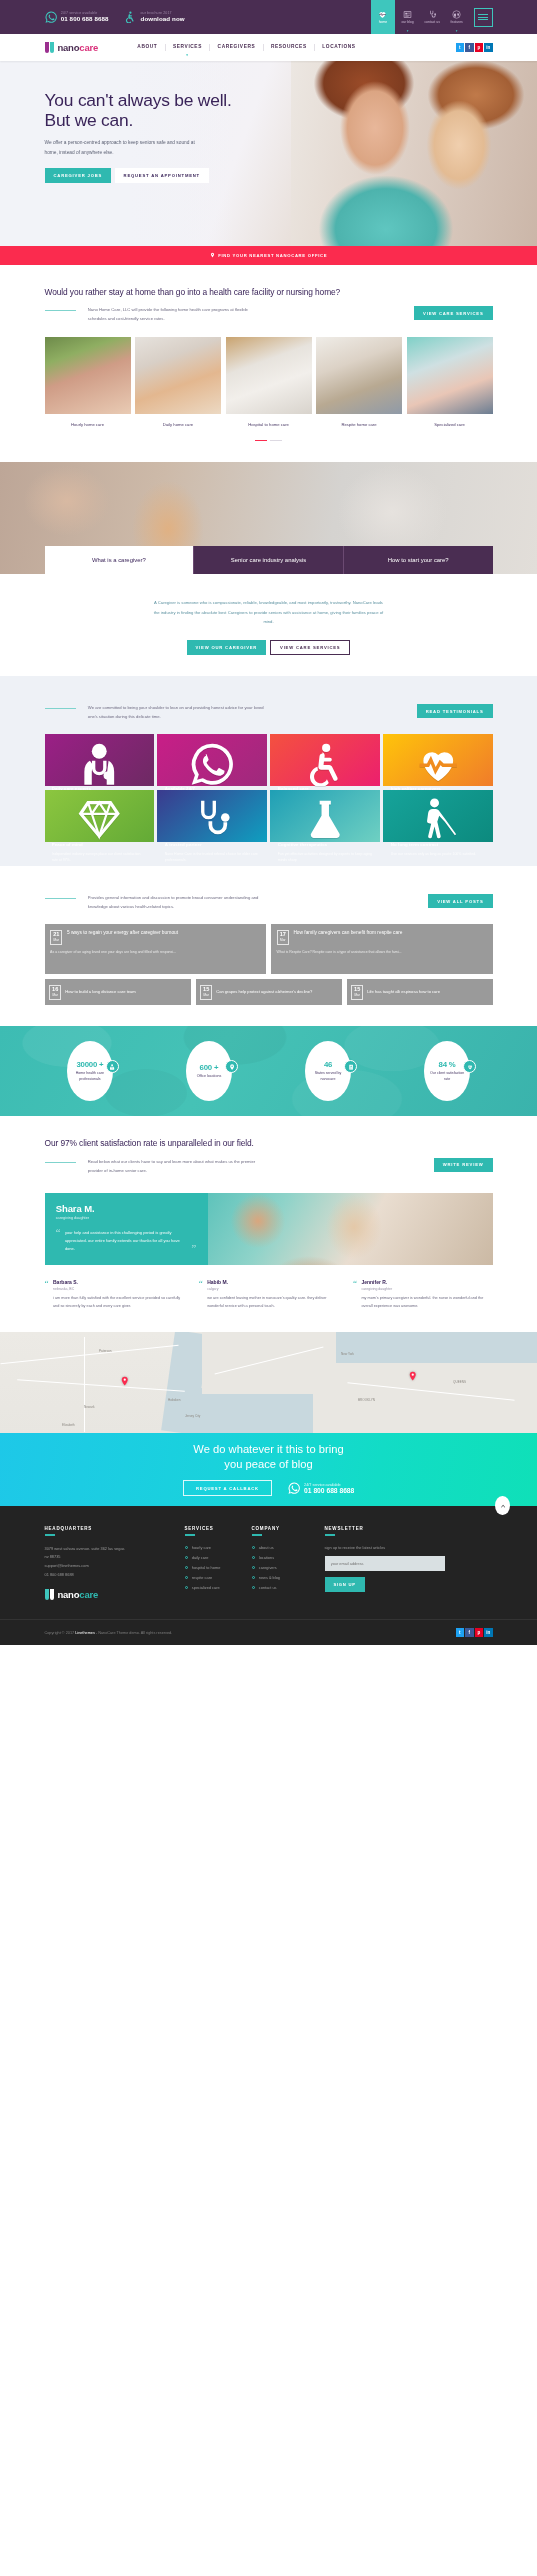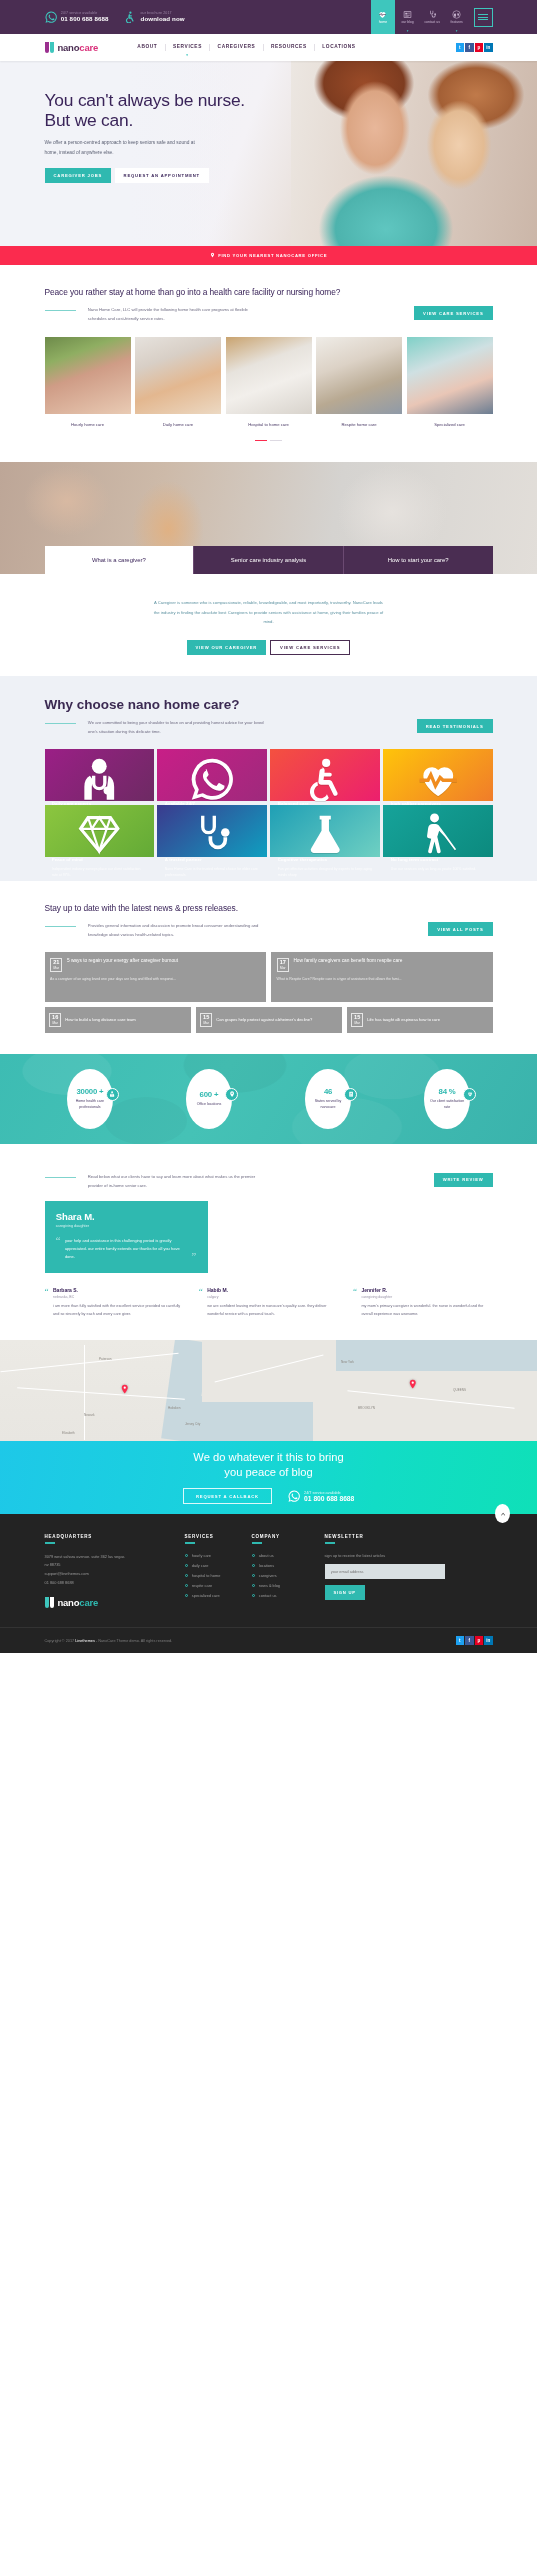--- a/index.html
+++ b/index.html
@@ -165,21 +165,21 @@
   .ctr { width:46px; height:60px; background:#fff; border-radius:50%/30px;
     display:flex; flex-direction:column; align-items:center; justify-content:center;
     position:relative; }
   .ctr b { font-size:7.8px; color:#2fb9b0; font-weight:700; letter-spacing:-0.2px; }
   .ctr p { margin-top:2.8px; font-size:3.6px; line-height:1.65; color:#4a3a66; text-align:center; padding:0 4.5px; }
   .ctr .badge { position:absolute; right:-6.2px; top:19px; width:13px; height:13px; border-radius:50%;
     background:#2fb9b0; border:1.1px solid #fff; display:flex; align-items:center; justify-content:center; }
   .ctr .badge svg { width:6.2px; height:6.2px; fill:#fff; display:block; }
 
   
-  .tst-quote { margin-top:11px; display:flex;flex-direction:column; }
+  .tst-quote { margin-top:18px; display:flex; }
   .tq-left { width:163px; background:#2fb9b0; padding:10px 11.2px 11.2px; color:#fff; }
   .tq-left h3 { font-size:9.5px; font-weight:700; letter-spacing:-0.1px; }
   .tq-left .role { font-size:3.8px; color:rgba(255,255,255,.8); margin-top:1.7px; }
   .tq-body { margin-top:9px; display:flex; gap:4.5px; }
   .qm { font-size:10.6px; line-height:.8; color:rgba(255,255,255,.65); font-family:"Liberation Serif", serif; }
   .tq-body p { font-size:4px; line-height:2.05; color:rgba(255,255,255,.95); }
   .qm.end { align-self:flex-end; }
   .tq-right { flex:1; background:
       radial-gradient(ellipse 39px 39px at 50px 28px, #d9a67e 0%, rgba(217,166,126,0) 70%),
       radial-gradient(ellipse 39px 45px at 146px 34px, #e4c8a8 0%, rgba(228,200,168,0) 72%),
@@ -347,42 +347,42 @@
       <span class="s-in">in</span>
     </div>
   </div>
 </div>
 
 <section class="hero">
   <div class="hero-photo"></div>
   <div class="hero-fade"></div>
   <div class="hero-content">
     <h1>
-      <span>You can't always be nurse.</span><br>
+      <span>You can't always be well.</span><br>
       <span>But we can.</span>
     </h1>
     <p>We offer a person-centred approach to keep seniors safe and sound at home, instead of anywhere else.</p>
     <div class="hero-btns">
       <a class="btn btn-teal">CAREGIVER JOBS</a>
       <a class="btn btn-white">REQUEST AN APPOINTMENT</a>
     </div>
   </div>
 </section>
 
 <div class="redbar">
   <span class="pin">
     <svg viewBox="0 0 24 24">
         <path d="M12 1a7.5 7.5 0 00-7.5 7.5c0 5.6 7.5 14.5 7.5 14.5s7.5-8.9 7.5-14.5A7.5 7.5 0 0012 1zm0 10.2a2.8 2.8 0 110-5.6 2.8 2.8 0 010 5.6z"></path>
       </svg>
   </span>
   <span>FIND YOUR NEAREST NANOCARE OFFICE</span>
 </div>
 
 <section class="wrap sec">
-  <h2>Peace you rather stay at home than go into a health care facility or nursing home?</h2>
+  <h2>Would you rather stay at home than go into a health care facility or nursing home?</h2>
   <div class="sec-sub">
     <i class="dash"></i>
     <p>Nano Home Care, LLC will provide the following home health care programs at flexible schedules and cost-friendly service rates.</p>
     <a class="btn btn-teal">VIEW CARE SERVICES</a>
   </div>
   <div class="svc-row">
     <div class="svc">
       <div class="svc-img" style="background:linear-gradient(160deg,#6d8a4a 0%,#8fae62 25%,#cf9c86 48%,#e9cbb4 100%)"></div>
       <div class="svc-cap">Hourly home care</div>
     </div>
@@ -420,21 +420,20 @@
 <div class="kc-body">
   <p>A Caregiver is someone who is compassionate, reliable, knowledgeable, and most importantly, trustworthy. NanoCare leads the industry in finding the absolute best Caregivers to provide seniors with assistance at home, giving their families peace of mind.</p>
   <div class="kc-btns">
     <a class="btn btn-teal">VIEW OUR CAREGIVER</a>
     <a class="btn btn-out">VIEW CARE SERVICES</a>
   </div>
 </div>
 
 <section class="why">
   <div class="wrap">
-    <h2>Why choose nano home care?</h2>
     <div class="sec-sub">
       <i class="dash"></i>
       <p>We are committed to being your shoulder to lean on and providing honest advice for your loved one's situation during this delicate time.</p>
       <a class="btn btn-teal">READ TESTIMONIALS</a>
     </div>
     <div class="cards">
       <div class="card c0">
         <span class="ci"><svg viewBox="0 0 24 24">
               <circle cx="12" cy="5" r="4"></circle>
               <path d="M7 10c-2 1-3 3-3 6v7h4v-7c0-1 .5-2 1.4-2.6M17 10c2 1 3 3 3 6v7h-4v-5"></path>
@@ -497,21 +496,20 @@
               <path d="M9 6.5c-1.3 0-2.2.9-2.4 2L6 12.8c-.1.7.3 1.2 1 1.3l1.2.2-1.6 6.6c-.1.6.2 1.1.8 1.2.6.1 1.1-.2 1.2-.8L10 15.8l1.3 5.5c.1.6.7.9 1.2.8.6-.1.9-.7.8-1.2l-1.8-7.6 1-3.2 3 3.2 5.4 7.2.7-.5-5.3-7.4-3.6-4.8c-.4-.8-1.2-1.3-2.1-1.3z"></path>
             </svg></span>
         <h4>No long term contract</h4>
         <p>Use our services only as long as you're 100% satisfied.</p>
       </div>
     </div>
   </div>
 </section>
 
 <section class="wrap sec">
-  <h2>Stay up to date with the latest news &amp; press releases.</h2>
   <div class="sec-sub">
     <i class="dash"></i>
     <p>Provides general information and discussion to promote broad consumer understanding and knowledge about various health-related topics.</p>
     <a class="btn btn-teal">VIEW ALL POSTS</a>
   </div>
   <div class="news-big">
     <div class="nb">
       <div class="nb-head">
         <div class="date">
           <b>21</b>
@@ -598,20 +596,21 @@
           <svg viewBox="0 0 24 24">
             <path d="M12 21s-8-5-8-11a4.6 4.6 0 018-3 4.6 4.6 0 018 3c0 6-8 11-8 11z"></path>
             <path d="M3 12h4l1.6-3 2.4 6 2-4 1.5 1H21" stroke="#2fb9b0" stroke-width="1.8" fill="none"></path>
           </svg>
         </span>
     </div>
   </div>
 </section>
 
 <section class="wrap sec">
+  <h2>Our 97% client satisfaction rate is unparalleled in our field.</h2>
   <div class="sec-sub">
     <i class="dash"></i>
     <p>Read below what our clients have to say and learn more about what makes us the premier provider of in-home senior care.</p>
     <a class="btn btn-teal">WRITE REVIEW</a>
   </div>
 
   <div class="tst-quote">
     <div class="tq-left">
       <h3>Shara M.</h3>
       <div class="role">caregiving daughter</div>

